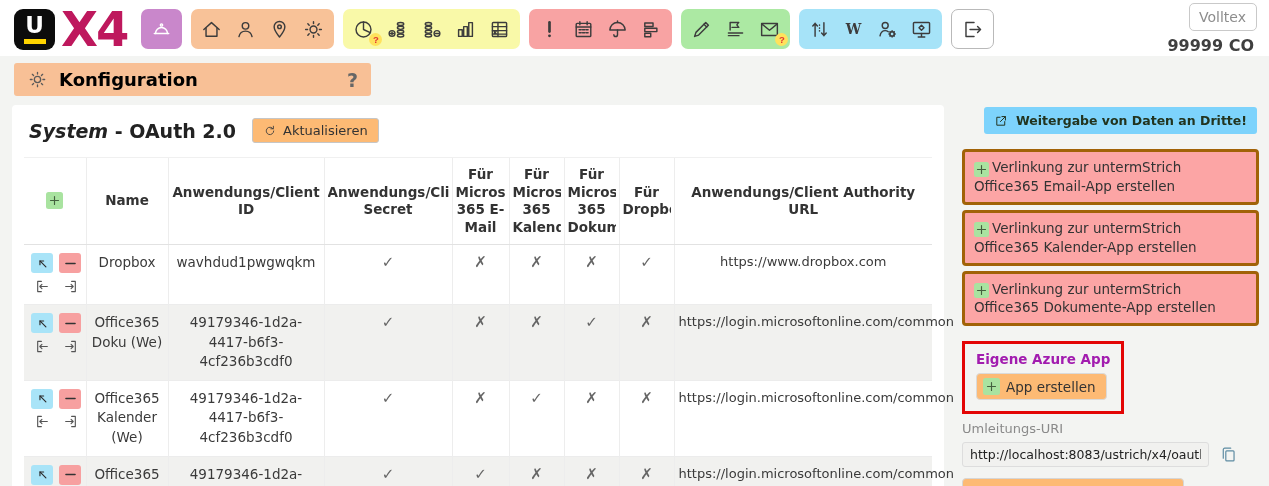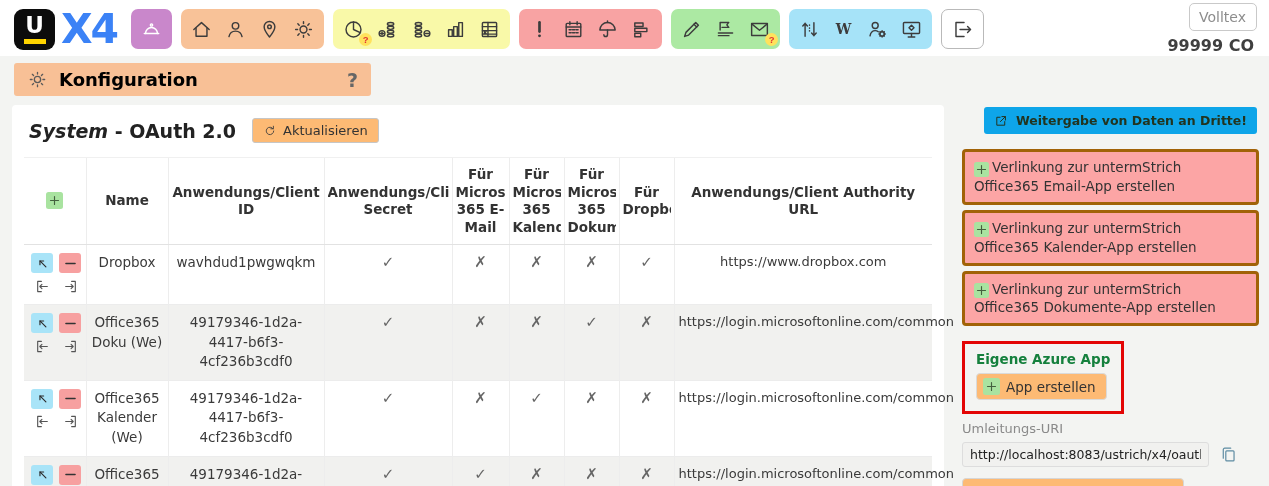--- a/index.html
+++ b/index.html
@@ -11,21 +11,21 @@
   }
   svg.ic { fill: none; stroke: #3c3c3c; stroke-width: 1.5; stroke-linecap: round; stroke-linejoin: round; display: block; }
 
   
   .topbar { display: flex; align-items: center; padding: 6px 12px 4px 14px; background: #fff; height: 56px; }
   .logo { display: flex; align-items: center; gap: 6px; margin-right: 14px; cursor: pointer; }
   .logo-u { width: 41px; height: 41px; background: #0c0c0c; border-radius: 9px; color: #fff;
             display: flex; flex-direction: column; align-items: center; justify-content: center;
             font-weight: bold; font-size: 23px; line-height: 1; }
   .logo-u .bar { width: 22px; height: 4.5px; background: #ffd400; margin-top: 2px; }
-  .logo-x4 { font-size: 41px; font-weight: 800; color: #3b82f6; letter-spacing: -2px; }
+  .logo-x4 { font-size: 48px; font-weight: 800; color: #be185d; letter-spacing: -2px; }
   .tgroup { display: flex; align-items: center; gap: 3px; padding: 3px 5px; border-radius: 7px; margin-right: 9px; height: 40px; }
   .tgroup.bordered { border: 1px solid #b9b9b9; background: #fff; }
   .tbtn { width: 31px; height: 33px; display: flex; align-items: center; justify-content: center;
           background: transparent; border: none; position: relative; cursor: pointer; }
   .tbtn .ic { width: 23px; height: 23px; }
   .tbtn.white .ic { stroke: #fff; }
   .badge { position: absolute; right: -3px; bottom: 0; width: 13px; height: 13px; background: #ffe25c;
            color: #e03434; border-radius: 50%; font-size: 9.5px; font-weight: bold;
            display: flex; align-items: center; justify-content: center; }
   .topbar-right { margin-left: auto; display: flex; flex-direction: column; align-items: flex-end; gap: 5px; }
@@ -70,30 +70,30 @@
           display: flex; align-items: center; justify-content: center; cursor: pointer; }
   .abtn .ic { width: 17px; height: 17px; stroke: #555; stroke-width: 1.6; }
   .abtn.cur { background: #a9e4f8; } .abtn.cur .ic { stroke: #2b2b2b; }
   .abtn.min { background: #f7a0a0; } .abtn.min .ic { stroke: #333; }
   .plus { width: 17px; height: 17px; background: #a9e3a0; border-radius: 2.5px; border: none; padding: 0;
           display: inline-flex; align-items: center; justify-content: center; cursor: pointer; flex: none; }
   .plus .ic { width: 13px; height: 13px; stroke: #44603f; stroke-width: 2.1; }
 
   
   .side { width: 298px; display: flex; flex-direction: column; align-items: flex-start; padding-top: 2px; }
-  .notice { margin-left: 22px; background: #0ea5e9; border-radius: 3px; padding: 6px 10px;
+  .notice { margin-left: 22px; background: #7dd3fc; border-radius: 3px; padding: 6px 10px;
             display: inline-flex; align-items: center; gap: 8px; font-size: 12.5px; font-weight: 700;
             color: #22341f; border: none; cursor: pointer; font-family: inherit; }
   .notice .ic { width: 14px; height: 14px; stroke: #22341f; stroke-width: 1.7; }
   .linkbtns { margin-top: 15px; width: 100%; display: flex; flex-direction: column; gap: 5px; }
   .linkbtn { text-align: left; background: #fca5a5; border: 3px solid #a16207; border-radius: 4px;
              padding: 6px 9px; font-size: 13.5px; color: #333; line-height: 1.4; cursor: pointer; font-family: inherit; }
   .linkbtn .plus { vertical-align: -3.5px; margin-right: 3px; width: 15px; height: 15px; }
   .azure-box { margin-top: 15px; border: 3px solid #e30505; padding: 7px 11px 11px; }
-  .azure-title { font-size: 13.5px; font-weight: 700; color: #15803d; margin-bottom: 6px; }
+  .azure-title { font-size: 13.5px; font-weight: 700; color: #a21caf; margin-bottom: 6px; }
   .azure-btn { font-size: 13.5px; padding: 4px 10px 4px 6px; border-radius: 4px; border-color: #dadada; }
   .uri-label { margin-top: 7px; font-size: 13px; color: #8a8a8a; }
   .uri-row { margin-top: 6px; display: flex; align-items: center; gap: 10px; }
   .uri-input { width: 247px; background: #f1f1ef; border: 1px solid #ddd; border-radius: 3px;
                padding: 4px 7px; font-size: 12.5px; color: #222; font-family: inherit; }
   .copy-btn { background: none; border: none; padding: 0; cursor: pointer; }
   .copy-btn .ic { width: 19px; height: 19px; stroke: #5d8ba2; }
   .regbtns { display: flex; flex-direction: column; align-items: flex-start; gap: 6px; margin-top: 11px; }
   .regbtn { font-size: 13.5px; border-radius: 4px; border-color: #d6d6d6; padding: 5px 10px 5px 8px; }
   .regbtn .ic { width: 15px; height: 15px; }

